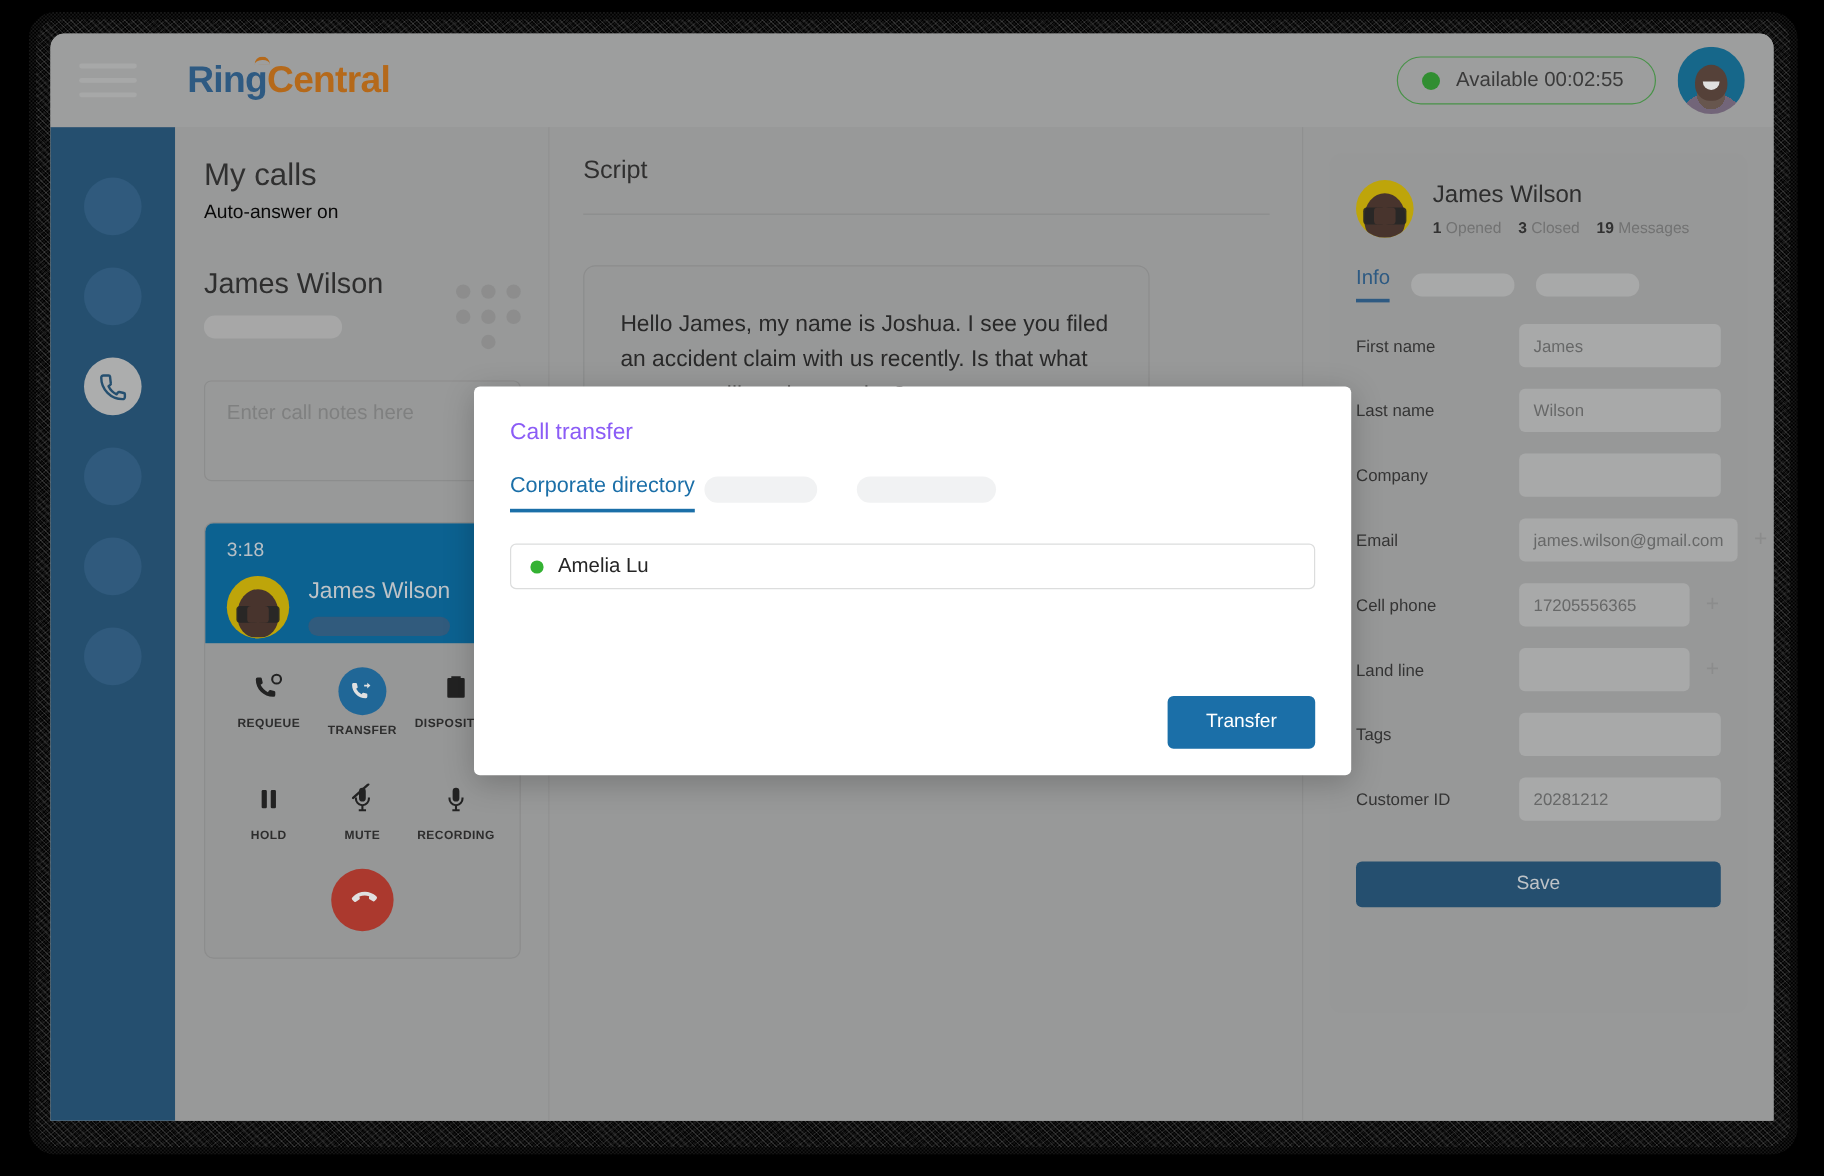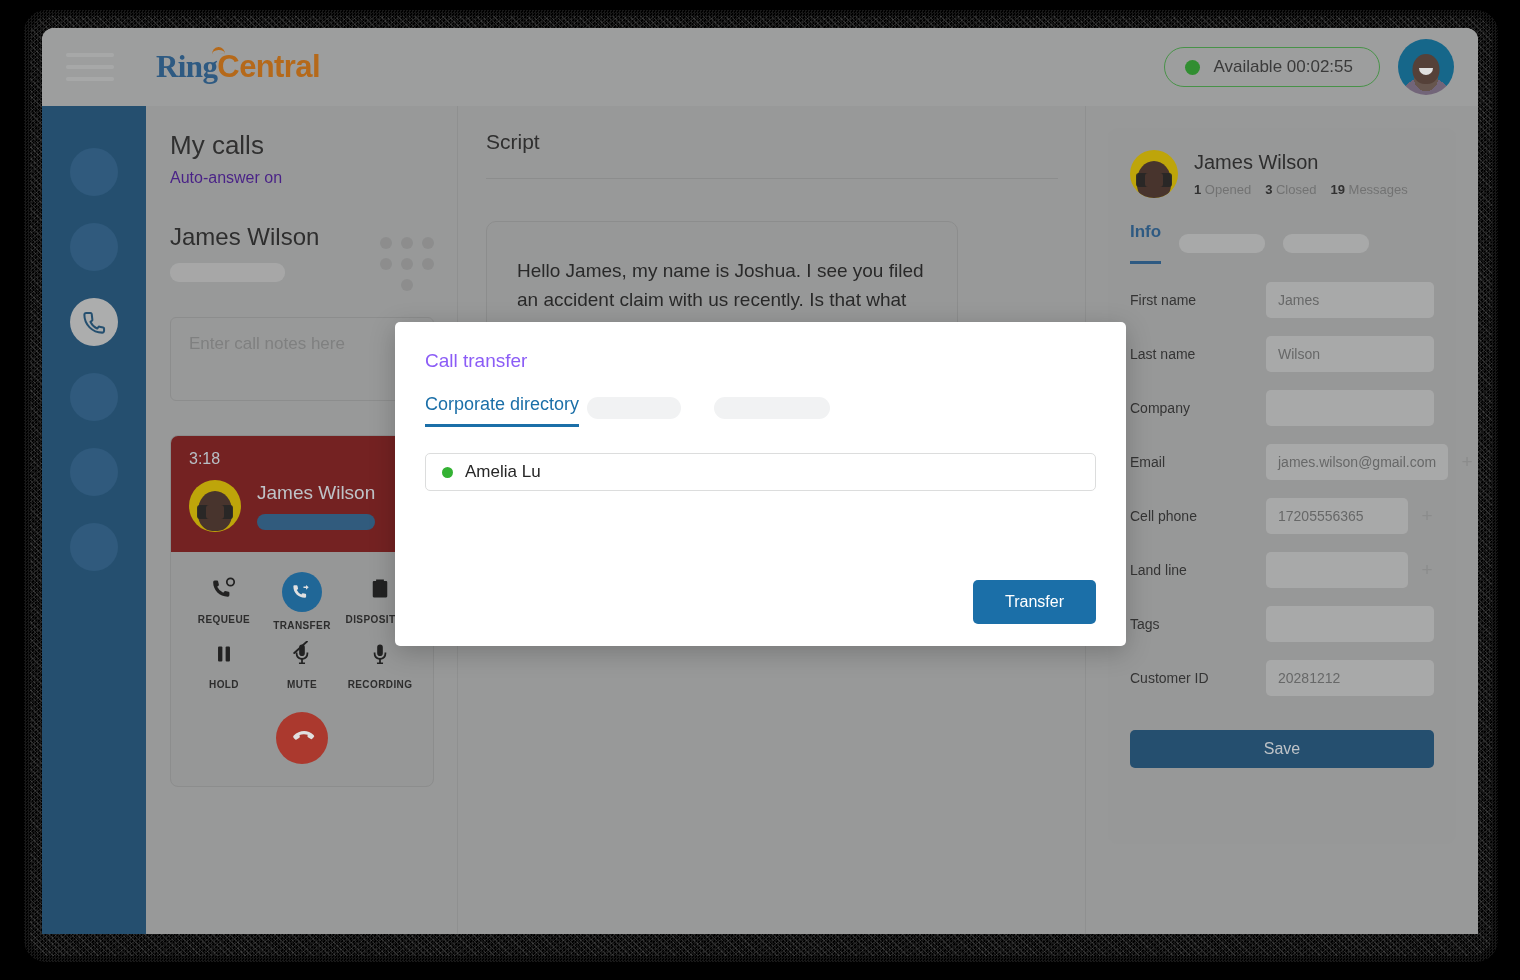--- a/index.html
+++ b/index.html
@@ -40,21 +40,21 @@
 
   
   .topbar {
     position: absolute; left: 0; top: 0; width: 100%; height: 78px;
     background: #b0b1b1;
     display: flex; align-items: center;
   }
   .hamburger { margin-left: 24px; width: 48px; display: flex; flex-direction: column; gap: 8px; cursor: pointer; }
   .hamburger span { display: block; height: 4px; border-radius: 2px; background: #bcbdbd; }
   .logo { margin-left: 42px; font-size: 31px; font-weight: 700; letter-spacing: -.6px; position: relative; }
-  .logo .ring { color: #2c6090; font-family: Liberation Serif, serif; }
+  .logo .ring { color: #2c6090; }
   .logo .central { color: #cc7214; }
   .logo .tilde {
     position: absolute; left: 56px; top: -2px; width: 13px; height: 7px;
     border-top: 3px solid #cc7214; border-radius: 50%/100% 100% 0 0;
     transform: rotate(-2deg);
   }
   .topbar-right { margin-left: auto; display: flex; align-items: center; gap: 18px; margin-right: 24px; }
   .status-pill {
     display: flex; align-items: center; gap: 13px;
     border: 1px solid #4ba34b; border-radius: 20px;
@@ -90,52 +90,52 @@
     padding-top: 42px; gap: 27px;
   }
   .rail-item { width: 48px; height: 48px; border-radius: 50%; background: #2e6089; cursor: pointer; }
   .rail-item.active { background: #c2c3c3; display: flex; align-items: center; justify-content: center; }
   .rail-item.active svg { width: 27px; height: 27px; }
 
   
   .calls-col { width: 312px; flex: none; background: #aaabab; padding: 24px; position: relative; }
   .calls-col::after { content:""; position:absolute; right:0; top:0; bottom:0; width:1px; background:#9fa0a0; }
   .h-title { font-size: 26px; color: #2e2e2e; font-weight: 400; }
-  .sub-line { font-size: 16px; color: #4c1d95; margin-top: 8px; }
+  .sub-line { font-size: 16px; color: #000000; margin-top: 8px; }
   .contact-row { display: flex; align-items: flex-start; justify-content: space-between; margin-top: 36px; }
   .contact-name { font-size: 24px; color: #2c2c2c; }
   .name-skeleton { width: 115px; height: 19px; border-radius: 9px; background: #bbbcbc; margin-top: 12px; }
   .dialpad { display: grid; grid-template-columns: repeat(3, 12px); gap: 9px; margin-top: 14px; cursor: pointer; }
   .dialpad i { width: 12px; height: 12px; border-radius: 50%; background: #9c9d9d; display:block; }
   .dialpad i.c { grid-column: 2; }
   .notes-box {
     margin-top: 26px; height: 84px; border: 1px solid #9b9c9c; border-radius: 6px;
     padding: 16px 18px; font-size: 17px; color: #8c8d8d; background: transparent; cursor: text;
   }
   .call-card { margin-top: 34px; border: 1px solid #9b9c9c; border-radius: 8px; overflow: hidden; background: #a7a8a8; }
-  .call-card-head { background: #7f1d1d; padding: 14px 18px 20px; }
+  .call-card-head { background: #0369a1; padding: 14px 18px 4px; }
   .call-timer { color: #cfd8df; font-size: 16px; }
   .call-person { display: flex; align-items: center; gap: 16px; margin-top: 12px; }
   .avatar-yellow {
     width: 52px; height: 52px; border-radius: 50%; background: #d7b900;
     position: relative; overflow: hidden; flex: none;
   }
   .avatar-yellow::before {
     content:""; position:absolute; left:50%; top:22%; width:34px; height:40px;
     transform: translateX(-50%); border-radius: 50% 50% 42% 42%; background: #4a332a;
   }
   .avatar-yellow::after {
     content:""; position:absolute; left:50%; top:48%; width:18px; height:14px;
     transform: translateX(-50%); border-radius: 3px; background: transparent;
     box-shadow: -9px 0 0 0 #222, 9px 0 0 0 #222; opacity:.9;
   }
   .call-person-name { color: #d7dde2; font-size: 19px; }
   .call-person-skel { width: 118px; height: 16px; border-radius: 8px; background: #2f6189; margin-top: 10px; }
   .controls { padding: 20px 14px 22px; }
-  .ctrl-grid { display: grid; grid-template-columns: repeat(3, 1fr); row-gap: 6px; }
+  .ctrl-grid { display: grid; grid-template-columns: repeat(3, 1fr); row-gap: 34px; }
   .ctrl { display: flex; flex-direction: column; align-items: center; gap: 8px; cursor: pointer; }
   .ctrl .glyph { height: 34px; display: flex; align-items: center; justify-content: center; }
   .ctrl .glyph svg { width: 26px; height: 26px; fill: #1d1d1d; }
   .ctrl.primary .glyph {
     width: 40px; height: 40px; border-radius: 50%; background: #1b6fa8;
   }
   .ctrl.primary .glyph svg { fill: #fff; width: 22px; height: 22px; }
   .ctrl-label { font-size: 10px; letter-spacing: .4px; color: #2a2a2a; font-weight: 700; }
   .hangup {
     margin: 22px auto 0; width: 52px; height: 52px; border-radius: 50%;
@@ -156,21 +156,21 @@
 
   
   .contact-col { width: 392px; flex: none; background: #aaabab; padding: 22px; }
   .contact-card { background: #a9aaaa; border-radius: 10px; padding: 22px; height: 716px; }
   .contact-head { display: flex; align-items: center; gap: 16px; }
   .avatar-yellow.sm { width: 48px; height: 48px; }
   .contact-head-name { font-size: 20px; color: #2b2b2b; }
   .contact-stats { margin-top: 8px; font-size: 13px; color: #7c7d7d; display: flex; gap: 14px; }
   .contact-stats b { color: #2f2f2f; font-weight: 700; }
   .tabs-row { display: flex; align-items: center; gap: 18px; margin-top: 24px; }
-  .tab-active { font-size: 17px; color: #2c6090; padding-bottom: 19px; border-bottom: 3px solid #2c6090; cursor: pointer; font-weight: bold; }
+  .tab-active { font-size: 17px; color: #2c6090; padding-bottom: 7px; border-bottom: 3px solid #2c6090; cursor: pointer; }
   .tab-skel { width: 86px; height: 19px; border-radius: 9px; background: #bdbebe; cursor: pointer; }
   .field-row { display: flex; align-items: center; gap: 12px; margin-top: 18px; }
   .field-label { width: 96px; flex: none; font-size: 14px; color: #333; }
   .field-input {
     flex: 1; height: 36px; background: #bdbebe; border-radius: 5px;
     display: flex; align-items: center; padding: 0 12px;
     font-size: 14px; color: #6f7070; cursor: text; margin-left: 28px;
   }
   .field-plus { width: 14px; flex: none; font-size: 19px; color: #9a9b9b; text-align:center; cursor: pointer; }
   .save-btn {

